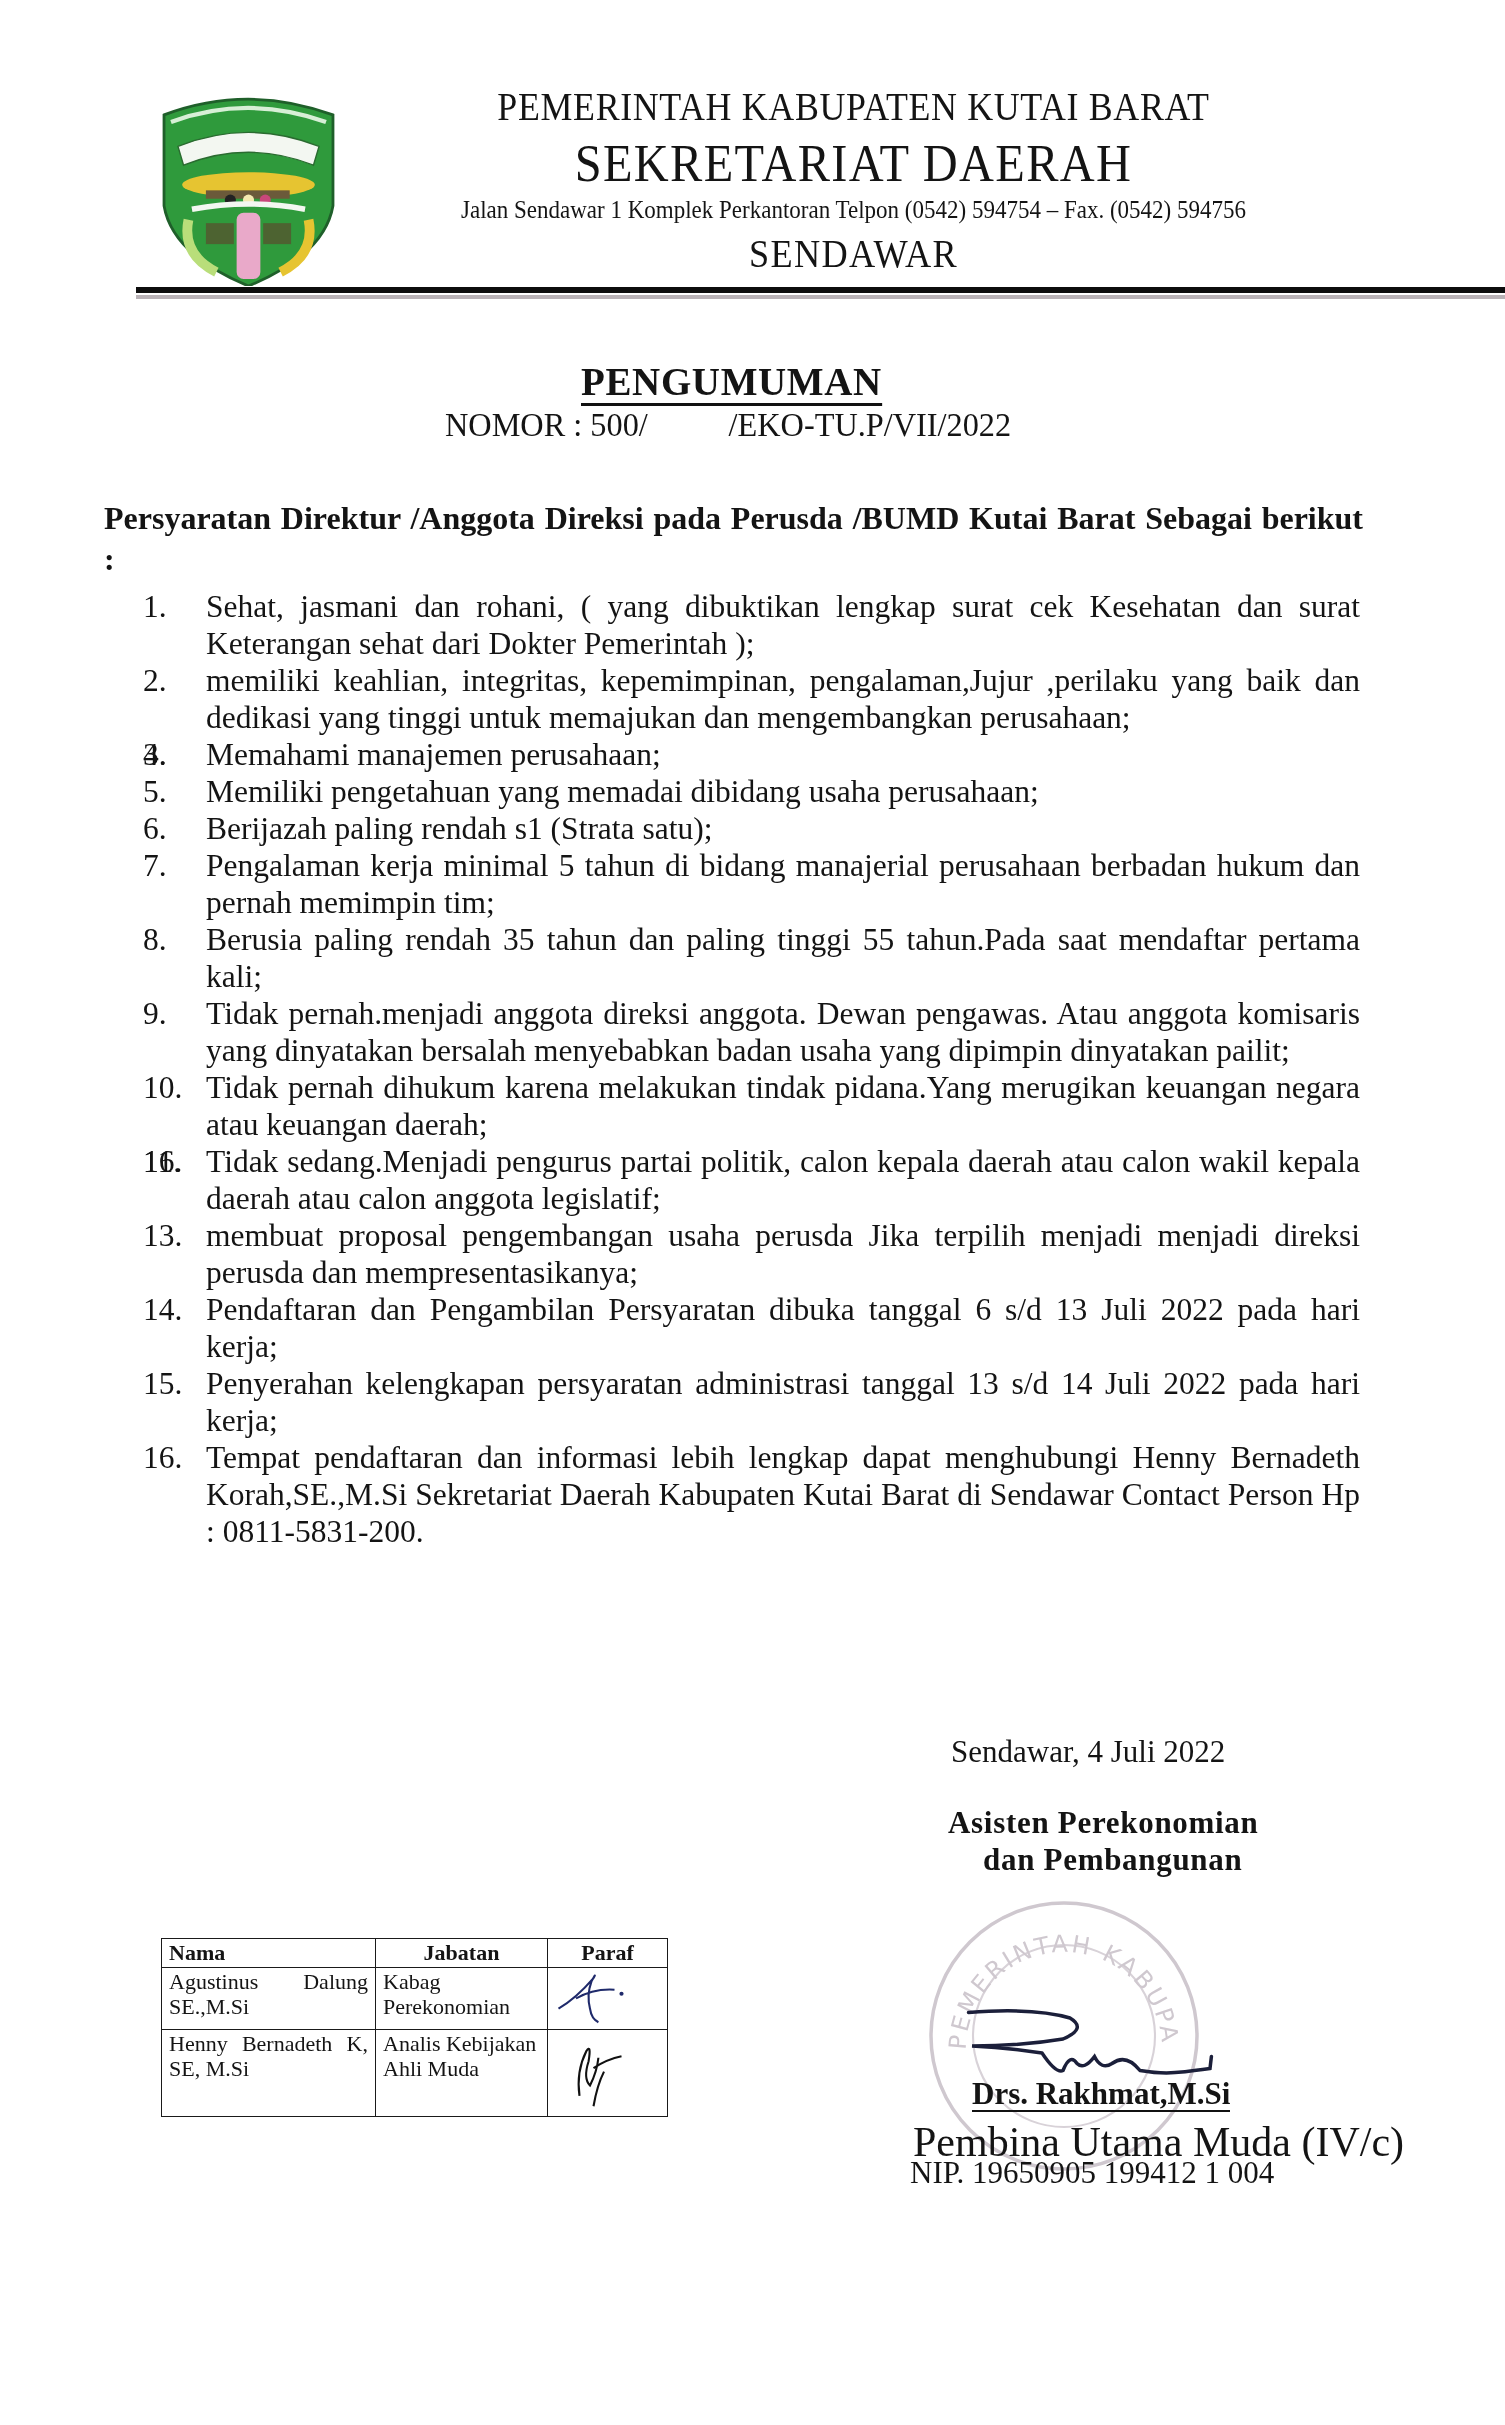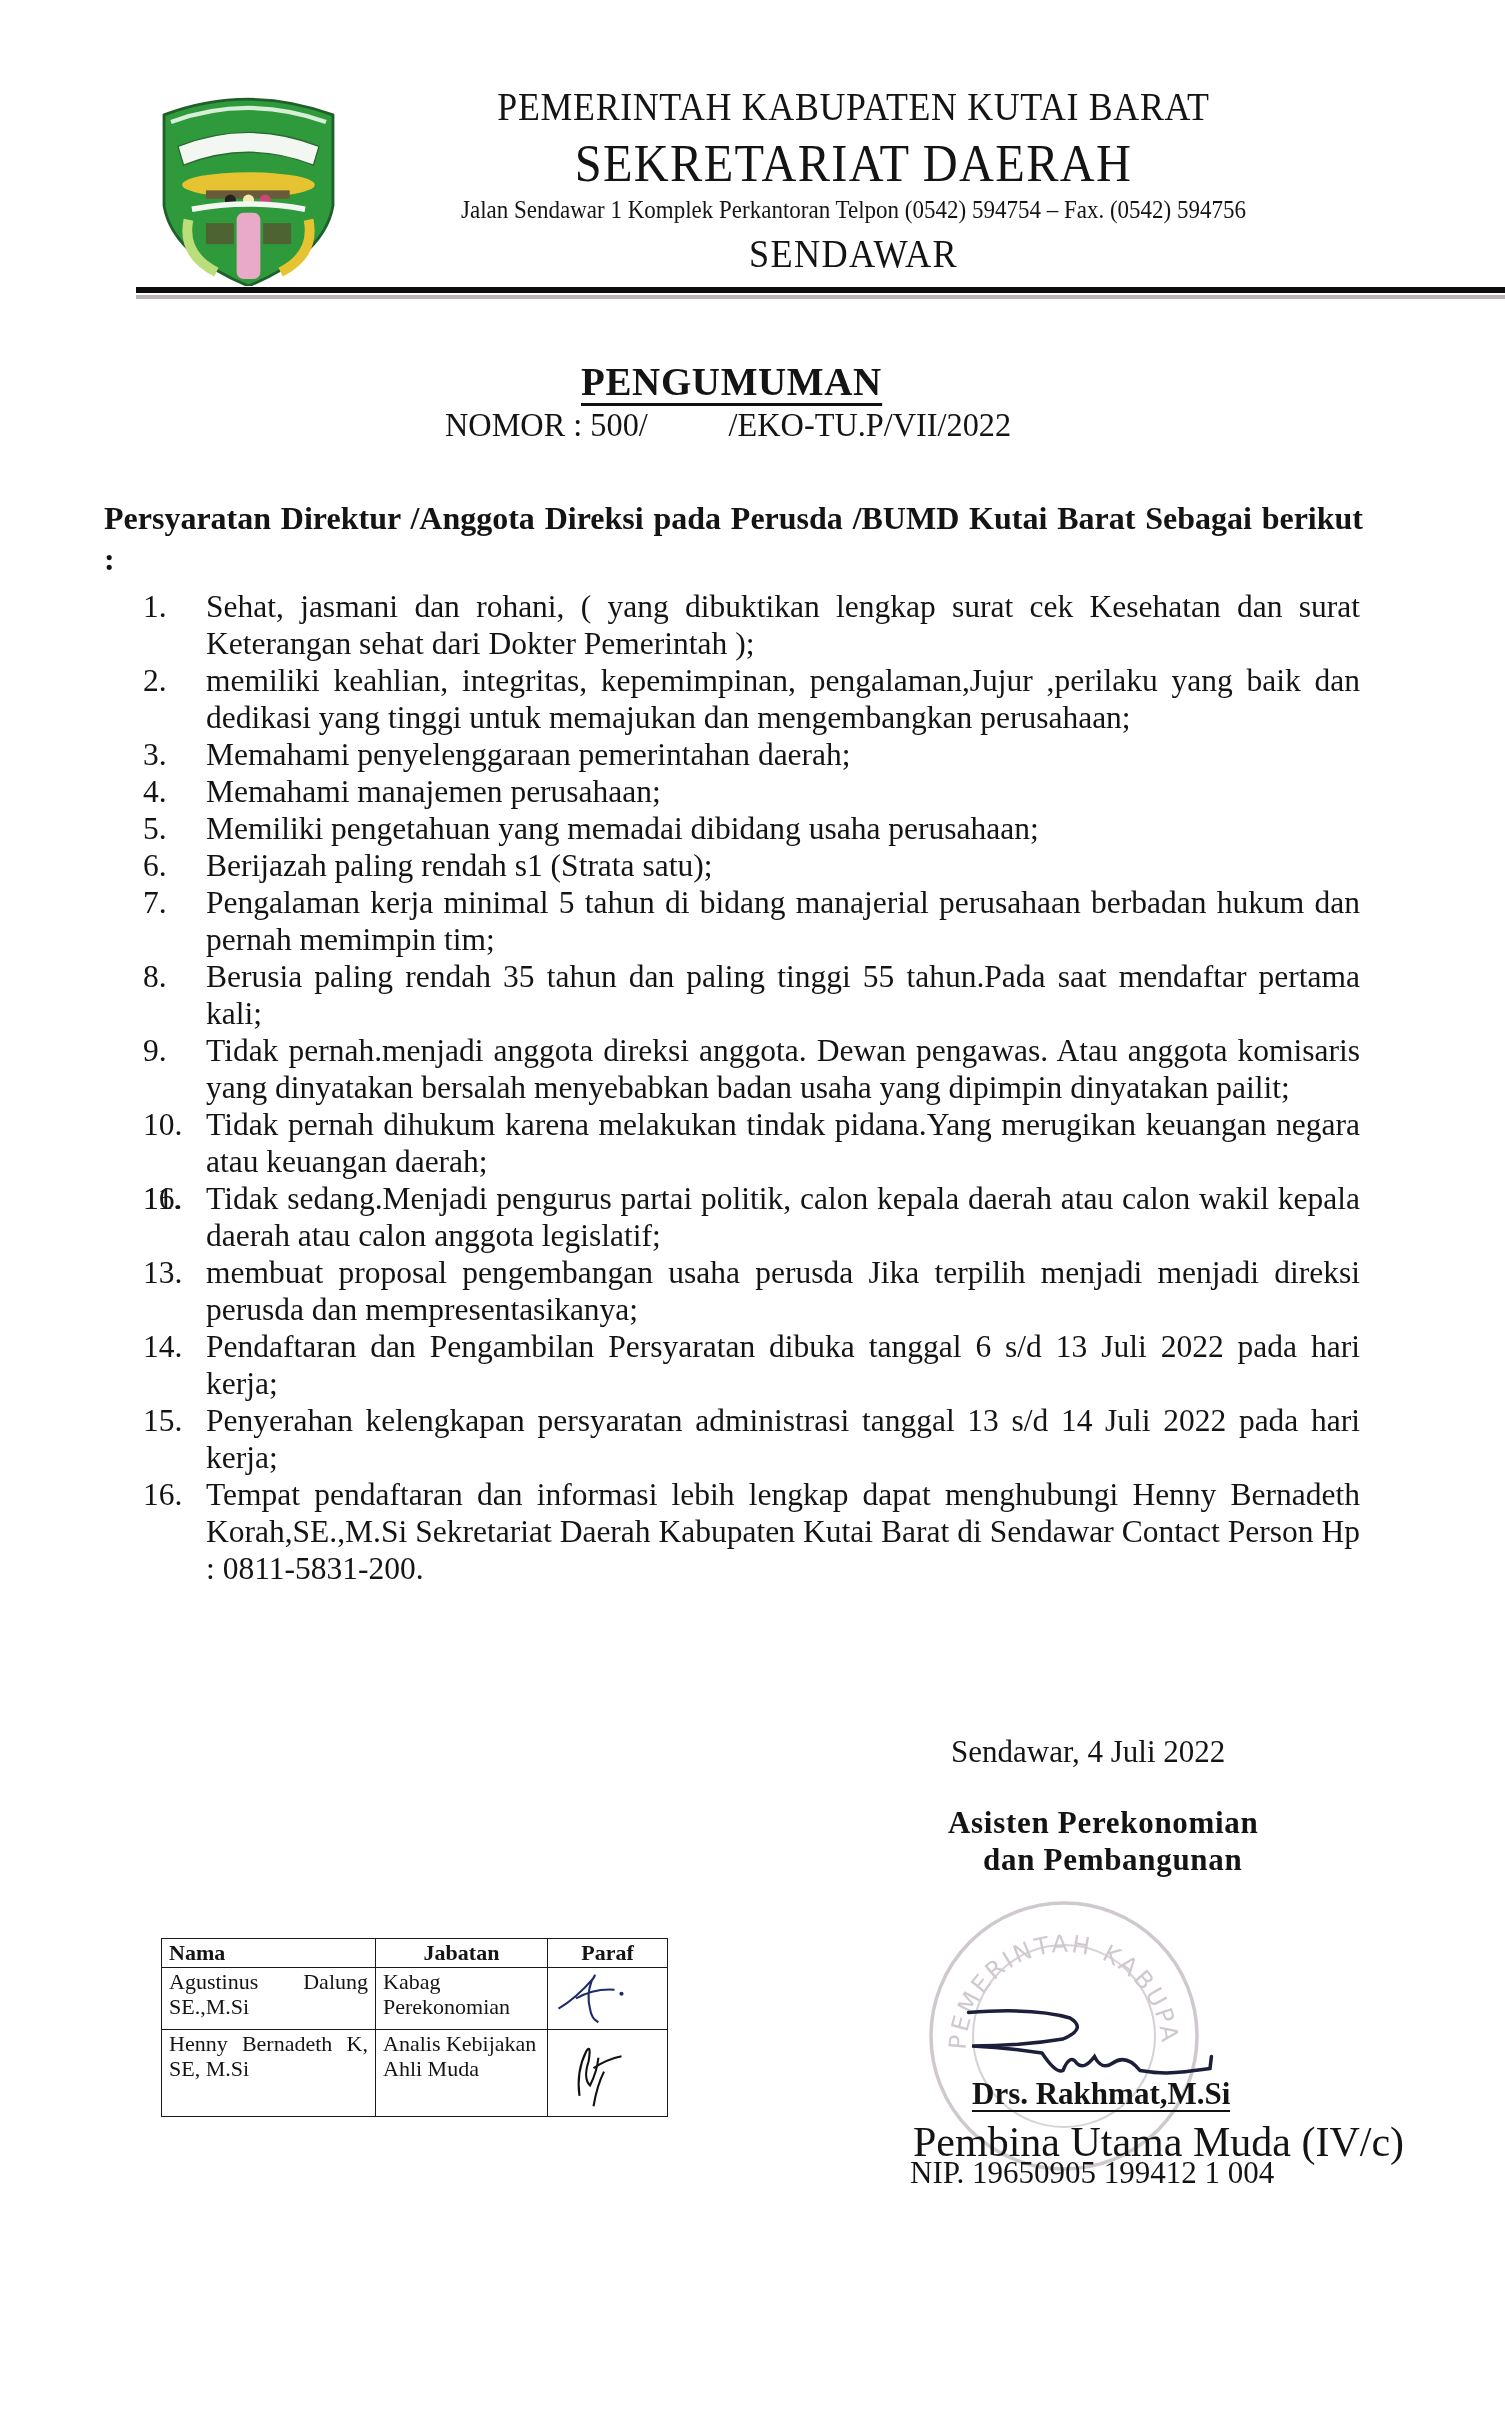--- a/index.html
+++ b/index.html
@@ -78,21 +78,21 @@
 <div class="abs" id="rule-thin"></div>
 
 <div class="abs" id="title">PENGUMUMAN</div>
 <div class="abs" id="nomor">NOMOR : 500/          /EKO-TU.P/VII/2022</div>
 
 <div class="abs" id="intro">Persyaratan Direktur /Anggota Direksi pada Perusda /BUMD Kutai Barat Sebagai berikut :</div>
 
 <ol class="abs" id="req-list">
     <li class="req-item"><span class="req-num">1.</span><span>Sehat, jasmani dan rohani, ( yang dibuktikan lengkap surat cek Kesehatan dan surat Keterangan sehat dari Dokter Pemerintah );</span></li>
     <li class="req-item"><span class="req-num">2.</span><span>memiliki keahlian, integritas, kepemimpinan, pengalaman,Jujur ,perilaku yang baik dan dedikasi yang tinggi untuk memajukan dan mengembangkan perusahaan;</span></li>
-    <li class="req-item"><span class="req-num">3.</span><span>Memahami penyelenggaraan pemerintahan daerah;</span></li>
+    <li class="req-item"><span class="req-num">3.</span></li>
     <li class="req-item"><span class="req-num">4.</span><span>Memahami manajemen perusahaan;</span></li>
     <li class="req-item"><span class="req-num">5.</span><span>Memiliki pengetahuan yang memadai dibidang usaha perusahaan;</span></li>
     <li class="req-item"><span class="req-num">6.</span><span>Berijazah paling rendah s1 (Strata satu);</span></li>
     <li class="req-item"><span class="req-num">7.</span><span>Pengalaman kerja minimal 5 tahun di bidang manajerial perusahaan berbadan hukum dan pernah memimpin tim;</span></li>
     <li class="req-item"><span class="req-num">8.</span><span>Berusia paling rendah 35 tahun dan paling tinggi 55 tahun.Pada saat  mendaftar pertama kali;</span></li>
     <li class="req-item"><span class="req-num">9.</span><span>Tidak pernah.menjadi anggota direksi anggota. Dewan pengawas. Atau anggota komisaris yang dinyatakan bersalah menyebabkan badan usaha yang dipimpin dinyatakan pailit;</span></li>
     <li class="req-item"><span class="req-num">10.</span><span>Tidak pernah dihukum karena melakukan tindak pidana.Yang merugikan  keuangan negara atau keuangan daerah;</span></li>
     <li class="req-item"><span class="req-num">11.</span></li>
     <li class="req-item"><span class="req-num">16.</span><span>Tidak sedang.Menjadi pengurus partai politik, calon kepala daerah atau calon wakil kepala daerah atau calon anggota legislatif;</span></li>
     <li class="req-item"><span class="req-num">13.</span><span>membuat proposal pengembangan usaha perusda Jika terpilih menjadi menjadi direksi perusda dan mempresentasikanya;</span></li>

